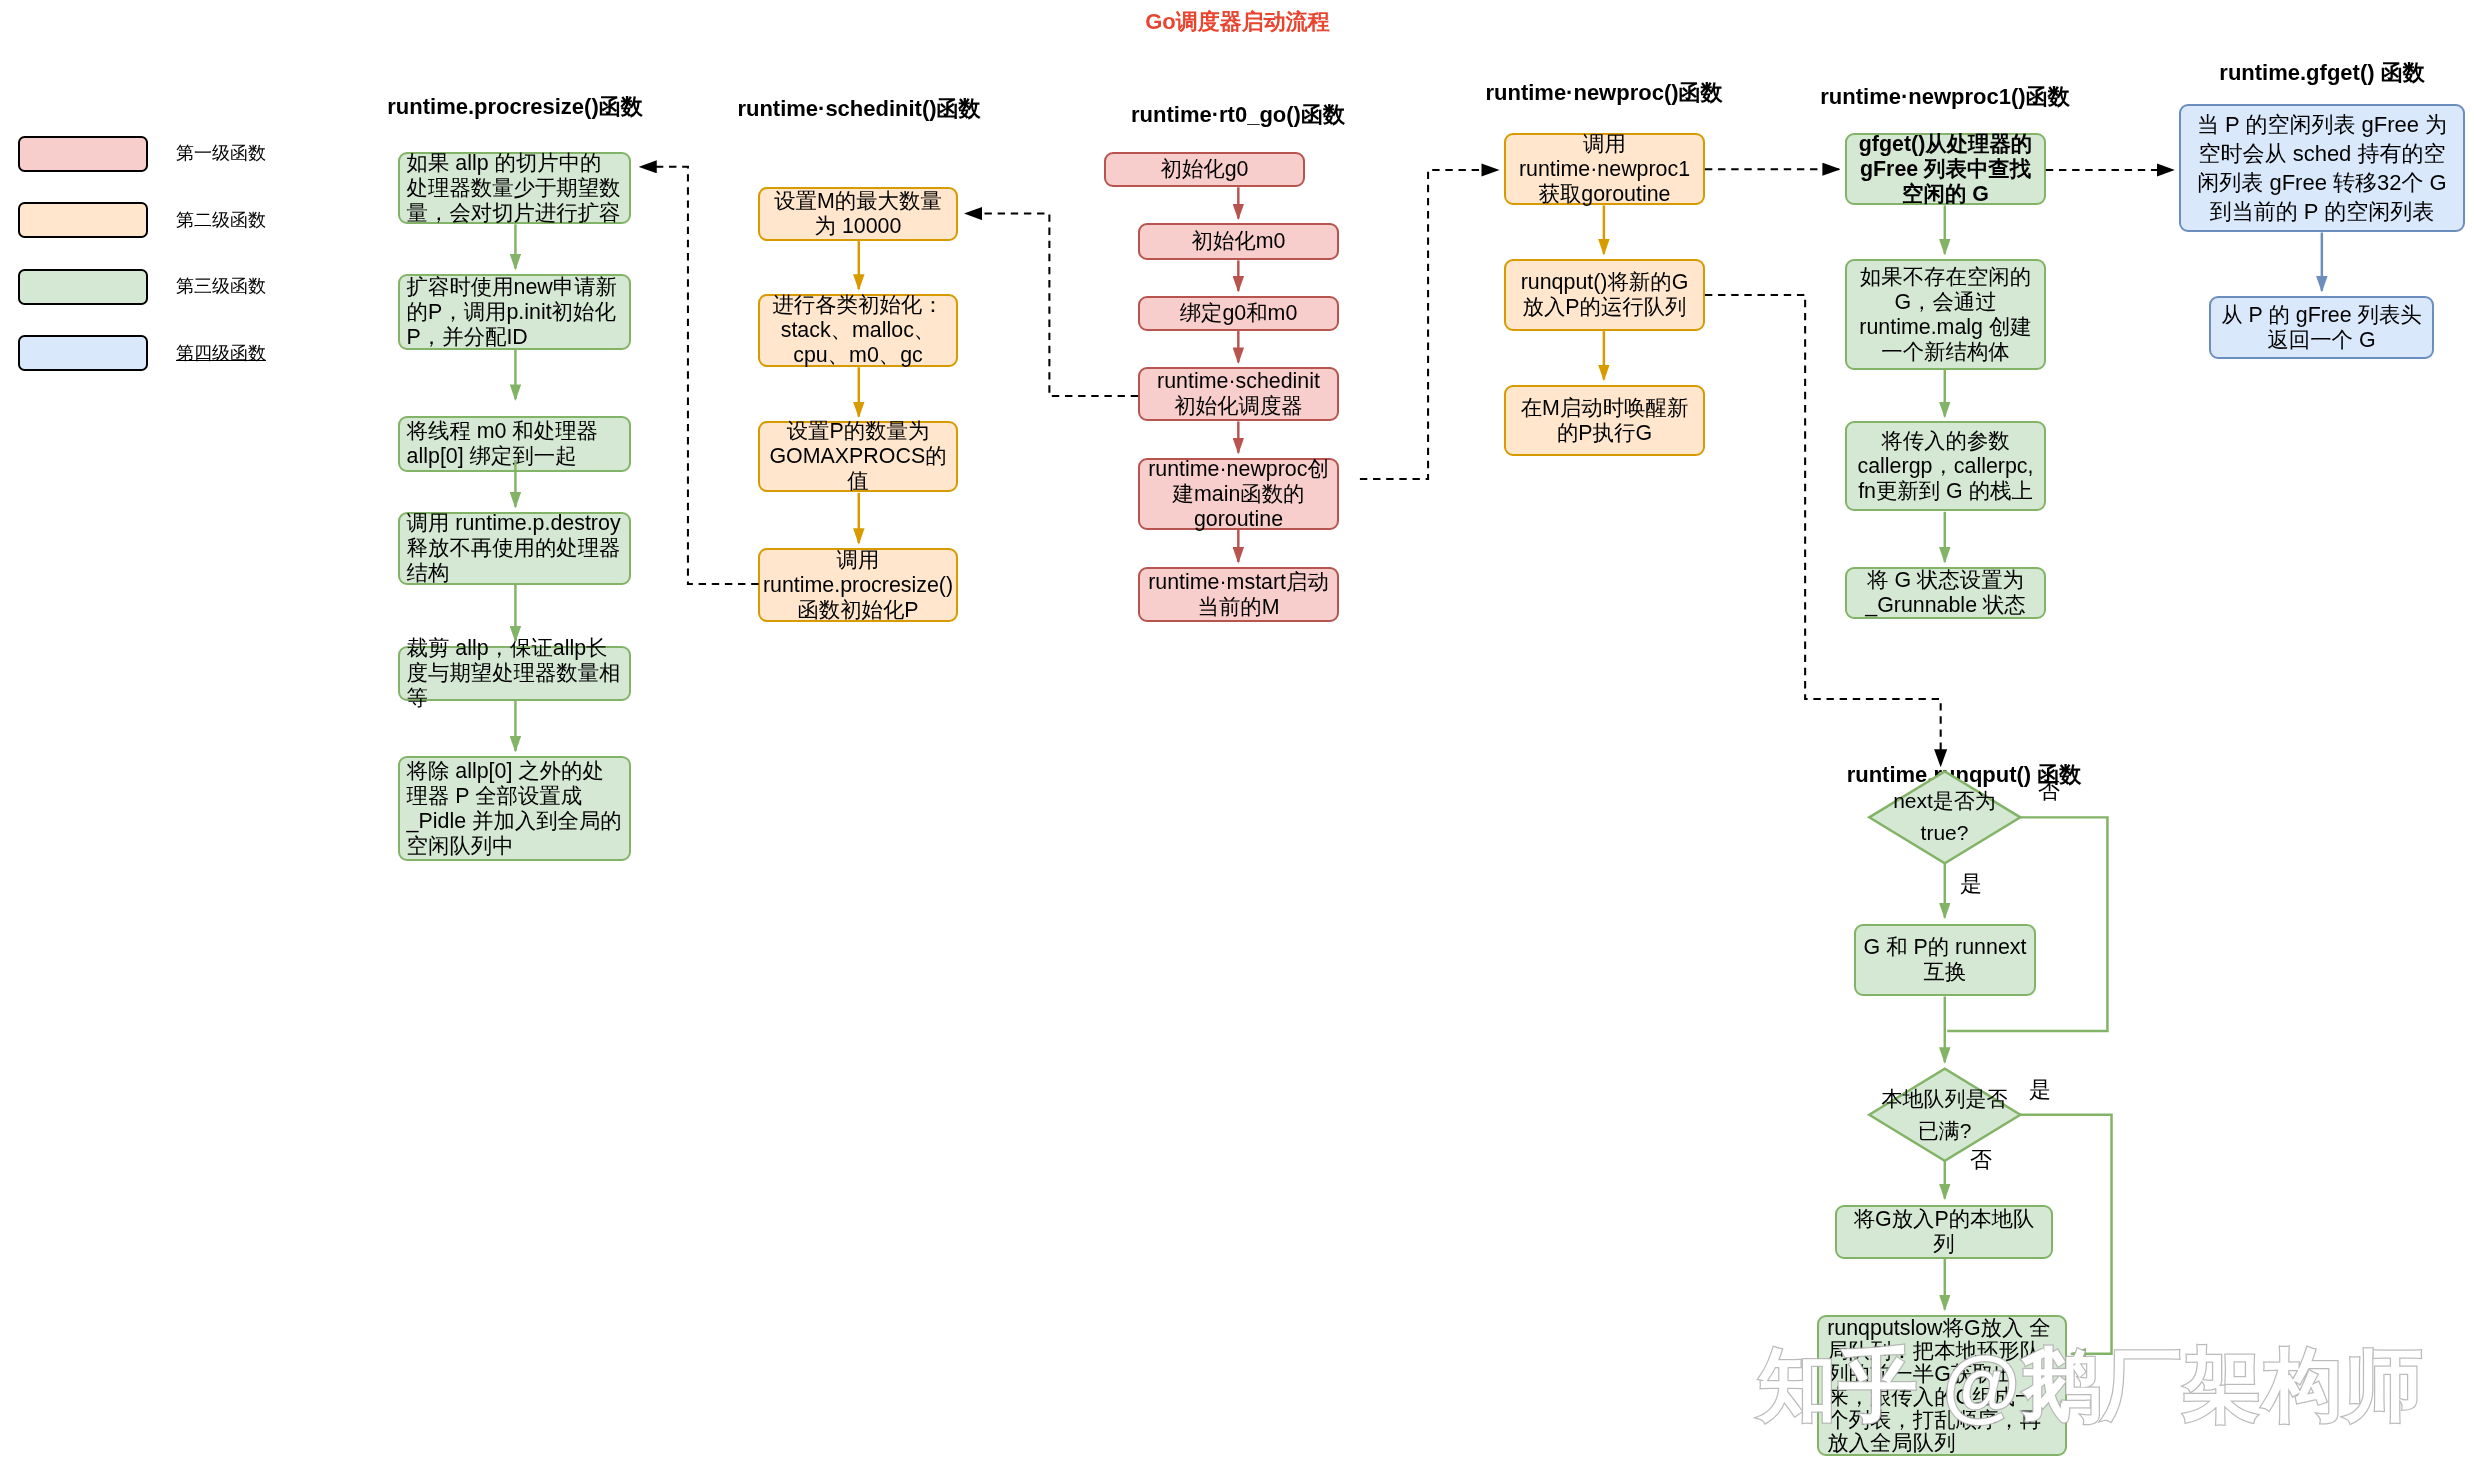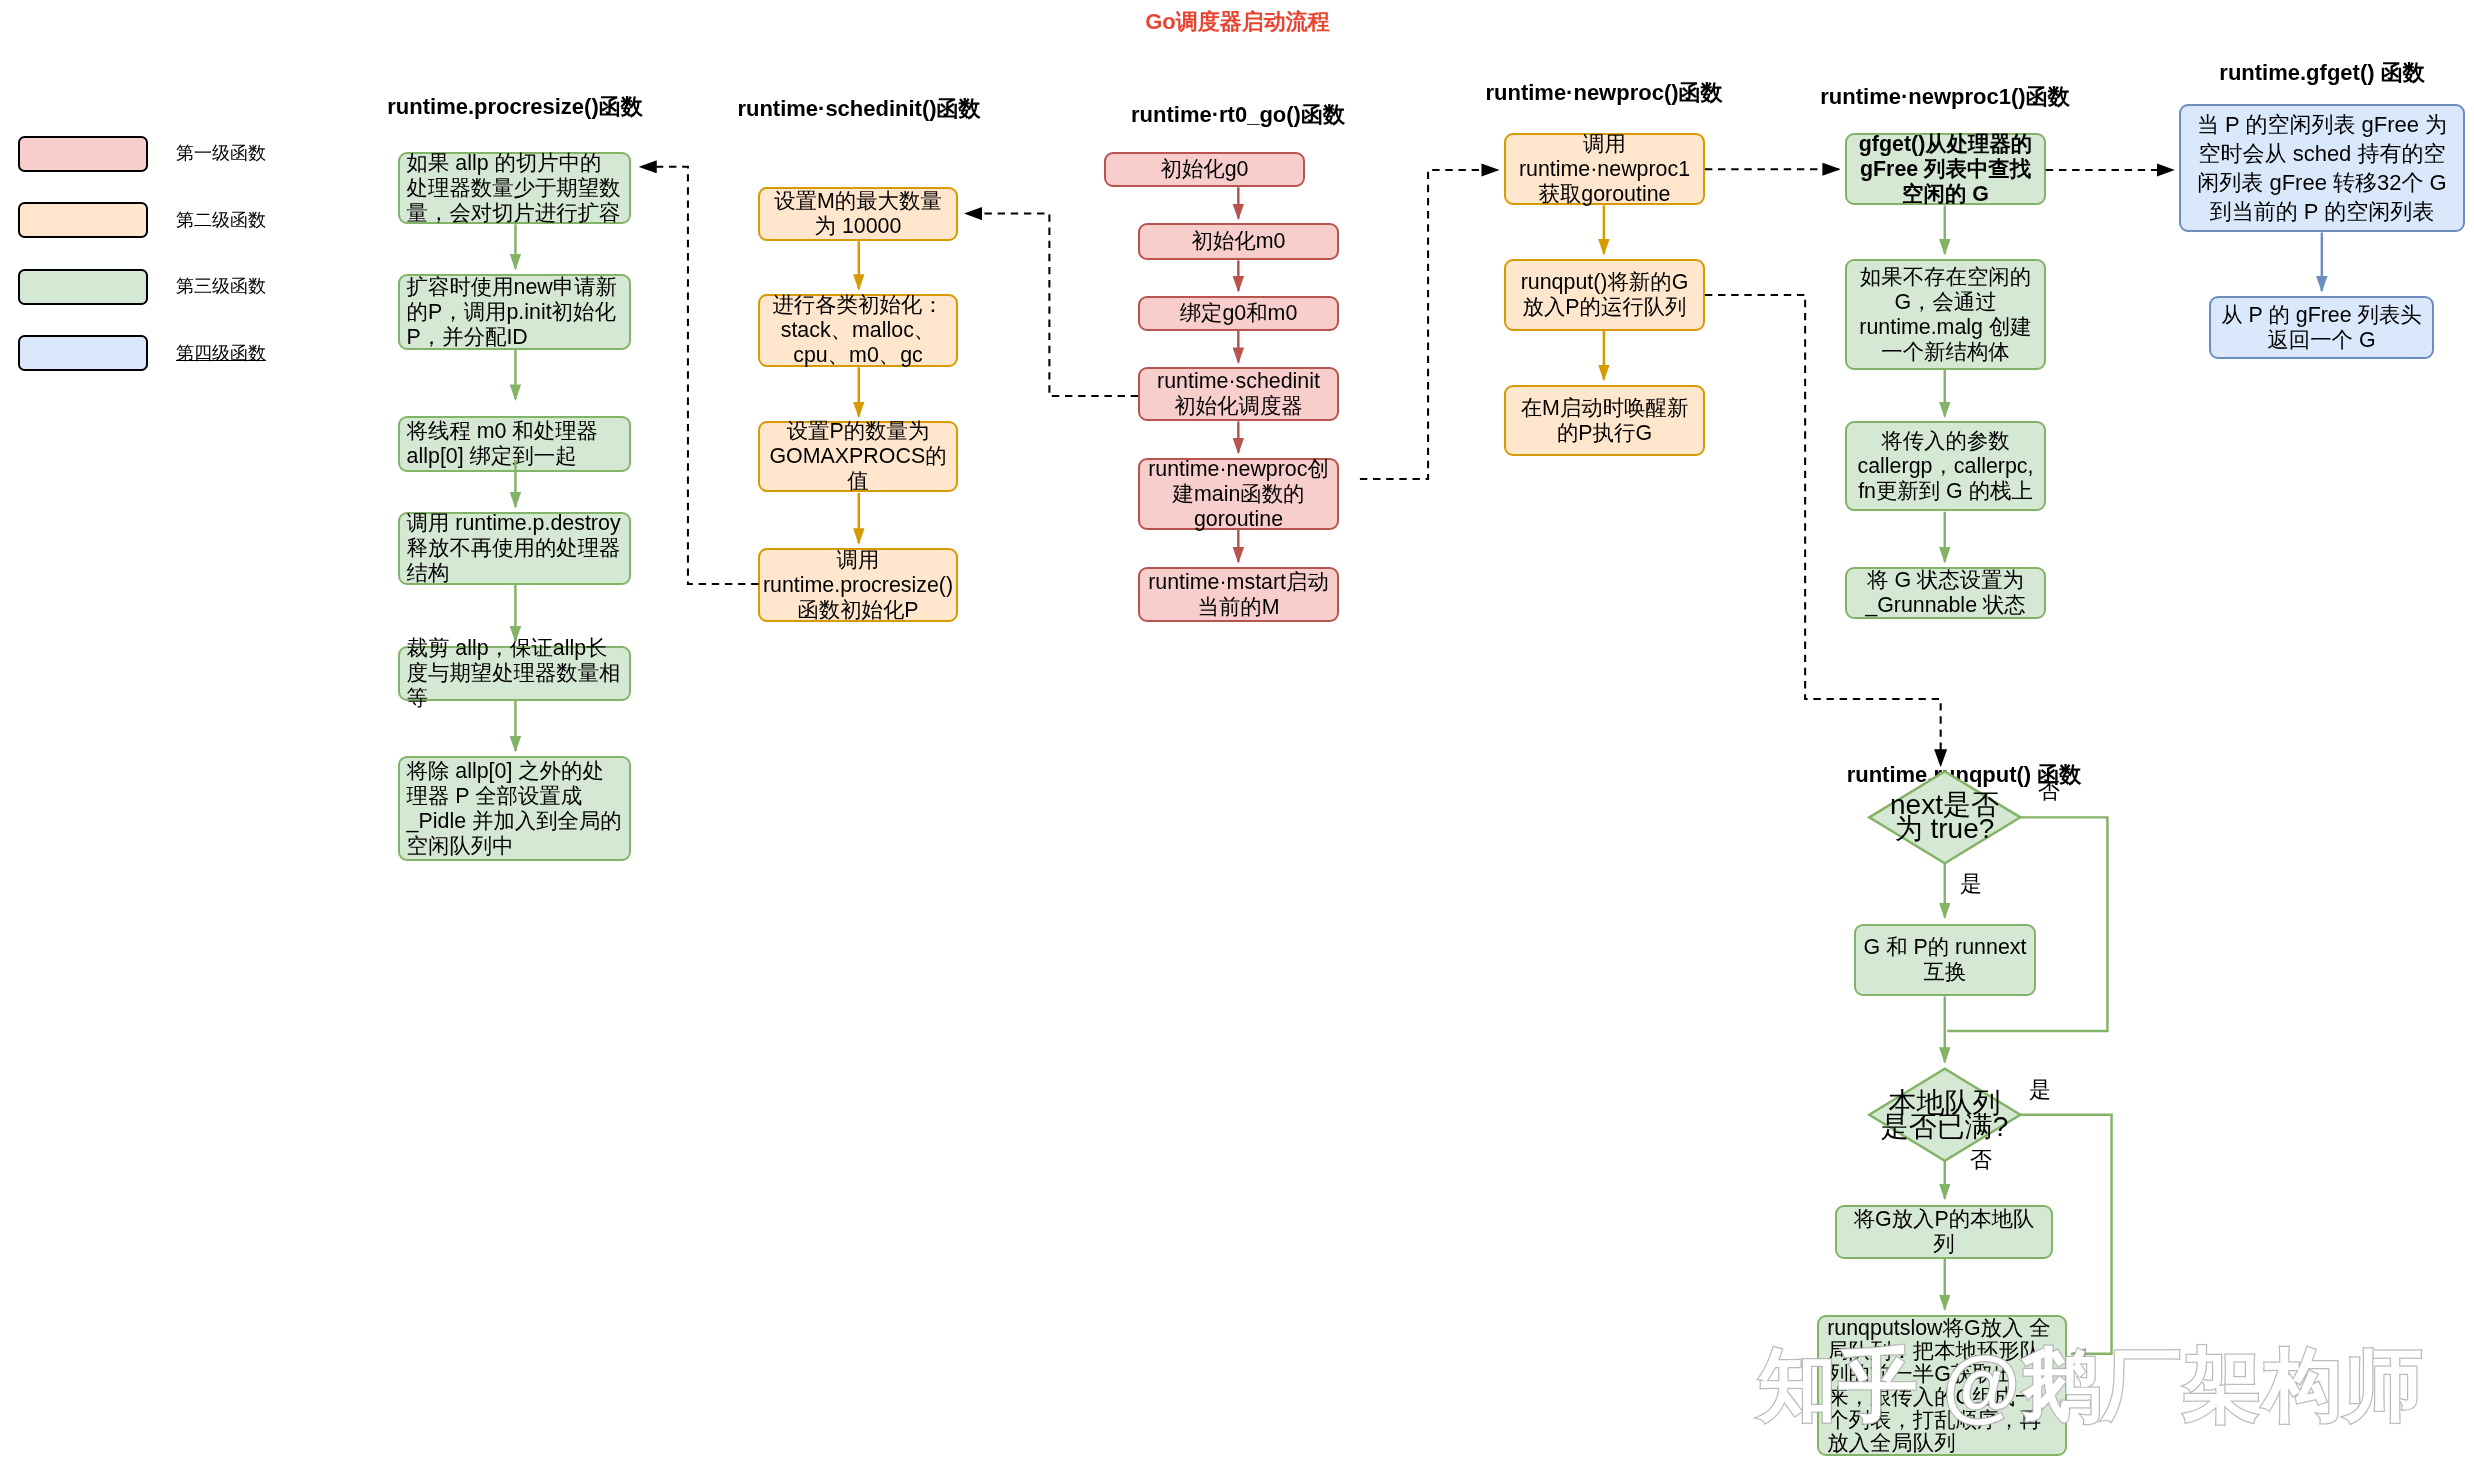--- a/index.html
+++ b/index.html
@@ -15,21 +15,21 @@
        display:flex;align-items:center;justify-content:center;text-align:center;
        font-size:21.4px;line-height:25px;padding:3.3px 6.6px;z-index:1;}
   .lv1{background:#f8cecc;border-color:#b85450;}
   .lv2{background:#ffe6cc;border-color:#d79b00;}
   .lv3{background:#d5e8d4;border-color:#82b366;}
   .lv4{background:#dae8fc;border-color:#6c8ebf;}
   .left{text-align:left;justify-content:flex-start;}
 
   .lbl{position:absolute;font-size:22px;z-index:3;}
   .dtext{position:absolute;display:flex;align-items:center;justify-content:center;
-         text-align:center;font-size:28px;line-height:24px;z-index:3;}
+         text-align:center;font-size:21px;line-height:32px;z-index:3;}
 
   .legend-swatch{position:absolute;left:18px;width:130px;height:36px;box-sizing:border-box;
                  border:2.5px solid #000;border-radius:6.6px;}
   .legend-label{position:absolute;left:176px;font-size:18px;}
 
   #connectors{position:absolute;left:0;top:0;z-index:2;pointer-events:none;}
 
   .watermark{position:absolute;left:1758px;top:1333px;width:723px;z-index:6;
              font-size:79px;font-weight:bold;letter-spacing:1.6px;white-space:nowrap;
              color:#ffffff;-webkit-text-stroke:2.5px rgba(175,175,175,0.85);paint-order:stroke fill;}

